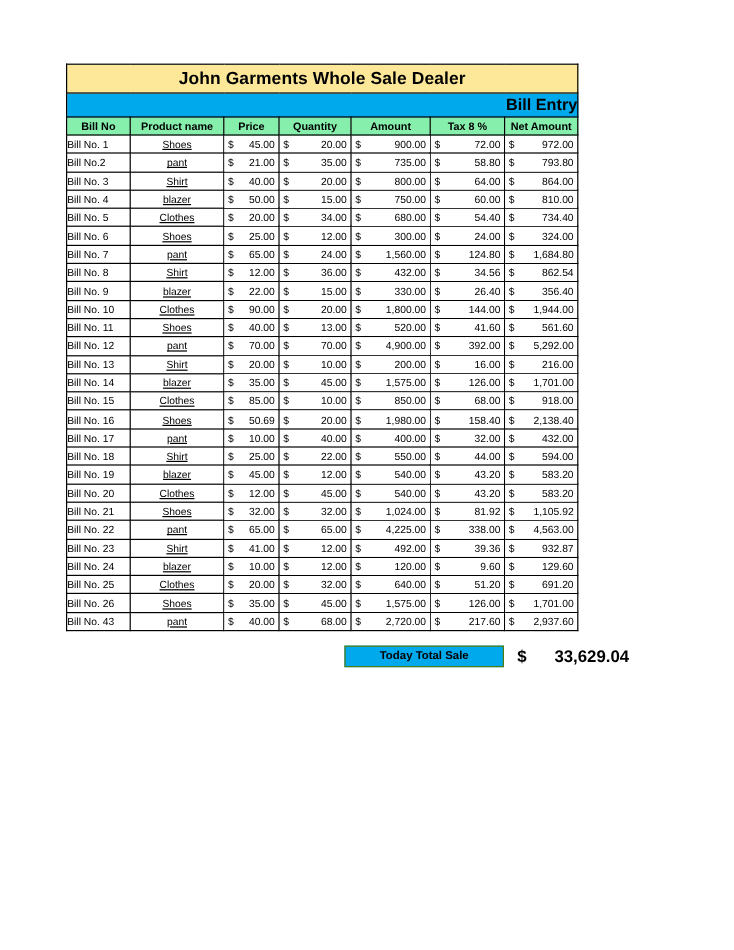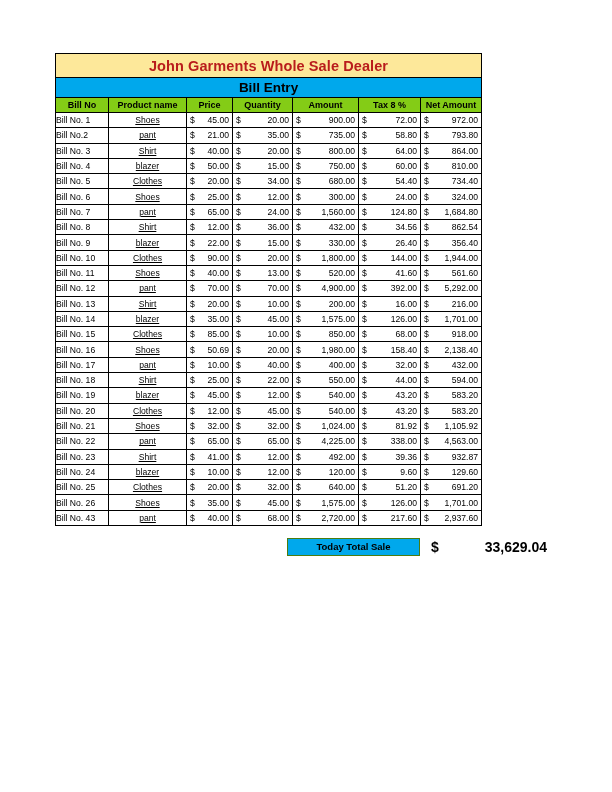--- a/index.html
+++ b/index.html
@@ -33,44 +33,44 @@
     margin: 0;
   }
 
   
   .title-cell {
     background: #fde89a;
     height: 23px;
     text-align: center;
     font-size: 14.5px;
     font-weight: bold;
-    color: #b91c1c;
+    color: #000000;
     letter-spacing: 0.1px;
   }
   .address-cell {
     background: #00a94f;
     height: 20px;
     text-align: center;
     font-family: "Liberation Serif", serif;
     font-size: 14.5px;
     font-weight: normal;
     color: #000000;
   }
   .billentry-cell {
     background: #00a8ec;
     height: 19px;
-    text-align: center;
+    text-align: right;
     font-size: 13.5px;
     font-weight: bold;
     color: #000000;
   }
 
   
   tr.colhead td {
-    background: #84cc16;
+    background: #86efac;
     height: 14px;
     text-align: center;
     font-size: 9px;
     font-weight: bold;
     color: #000000;
     white-space: nowrap;
   }
 
   
   tr.datarow td {
@@ -138,21 +138,20 @@
     font-size: 14px;
     font-weight: bold;
     color: #000000;
     line-height: 19px;
   }
   #total-value {
     position: absolute;
     left: 175px;
     top: 0px;
     width: 85px;
-    text-align: right;
     font-size: 14px;
     font-weight: bold;
     color: #000000;
     line-height: 19px;
   }
 </style>
 </head>
 <body>
 
 <div id="sheet">

